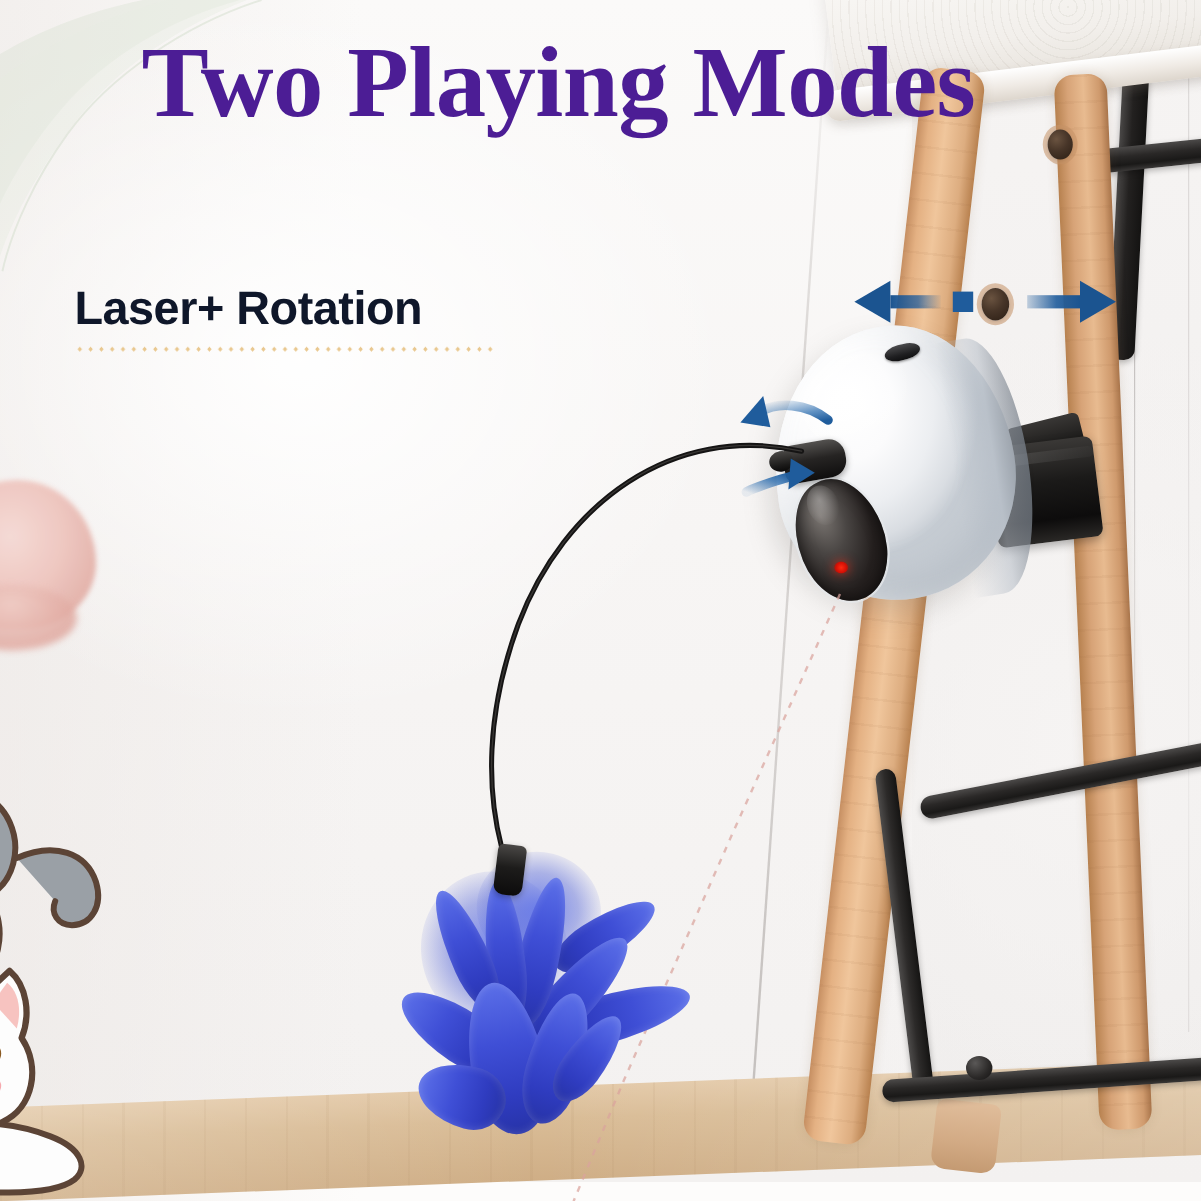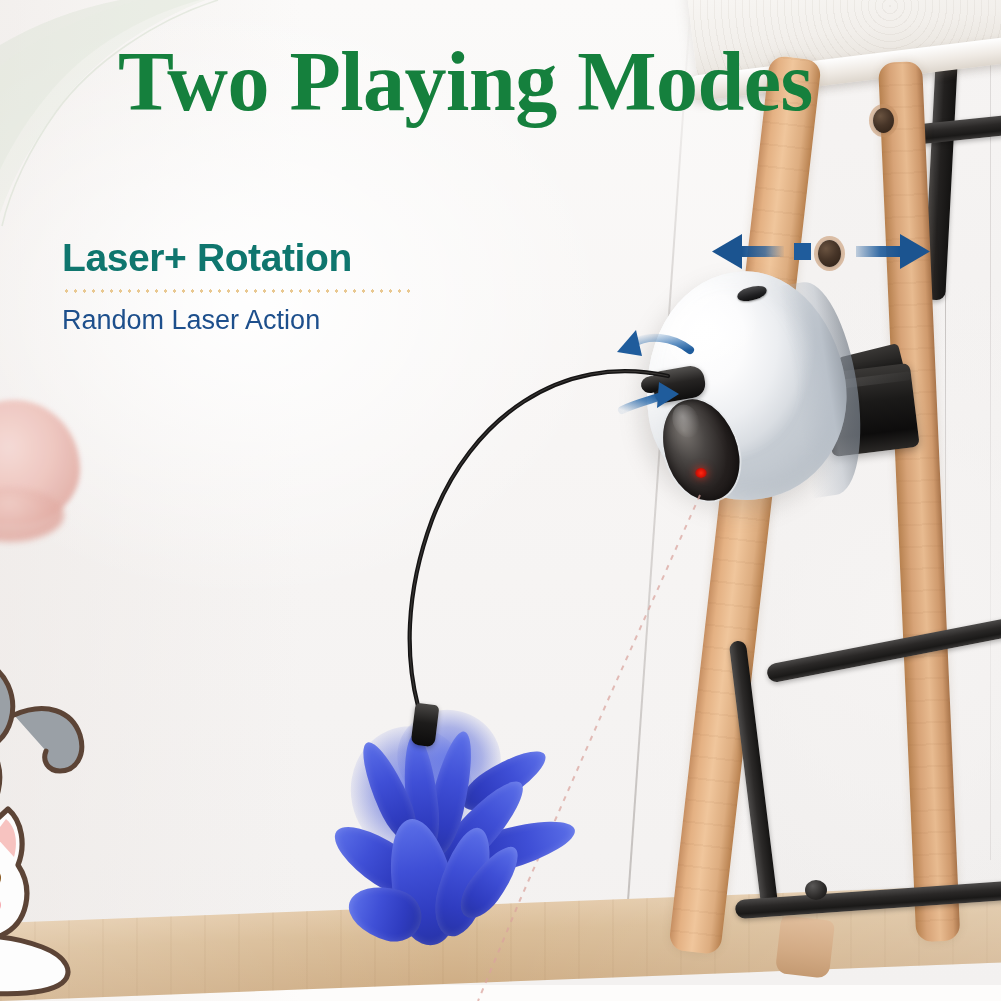--- a/index.html
+++ b/index.html
@@ -278,33 +278,33 @@
   }
   .pink-blob-2 {
     position:absolute; left:-46px; top:488px; width:110px; height:54px;
     background:radial-gradient(ellipse at 50% 30%, #f0cdc6 0%, #e0a89f 70%, #d29a91 100%);
     border-radius:50%;
     filter:blur(3px); opacity:.85;
   }
 
   
   .title {
-    position:absolute; left:118px; top:38px;
+    position:absolute; left:118px; top:26px;
     font-family:"Liberation Serif", "DejaVu Serif", serif;
     font-weight:700;
     font-size:84px;
     letter-spacing:-0.5px;
-    color:#15803d;
+    color:#4c1d95;
     white-space:nowrap;
     line-height:1.05;
   }
   .modes { position:absolute; left:62px; top:236px; width:420px; }
   .mode-block { margin-bottom:46px; }
   .mode-head {
-    font-size:39px; font-weight:700; color:#0f766e;
+    font-size:39px; font-weight:700; color:#0f172a;
     letter-spacing:-0.4px; line-height:1.15; white-space:nowrap;
   }
   .mode-rule {
     margin-top:8px;
     height:4px;
     background-image:radial-gradient(circle, #e9c890 1.6px, rgba(233,200,144,0) 1.7px);
     background-size:9px 4px;
     background-repeat:repeat-x;
   }
   .mode-rule.short { width:300px; }
@@ -539,19 +539,18 @@
     </svg>
   </div>
 
   <div class="title">Two Playing Modes</div>
 
   <div class="modes">
 
     <div class="mode-block">
       <div class="mode-head">Laser+ Rotation</div>
       <div class="mode-rule long"></div>
-      <div class="mode-sub">Random Laser Action</div>
     </div>
 
 
   </div>
 
 </div>
 
 </body></html>

